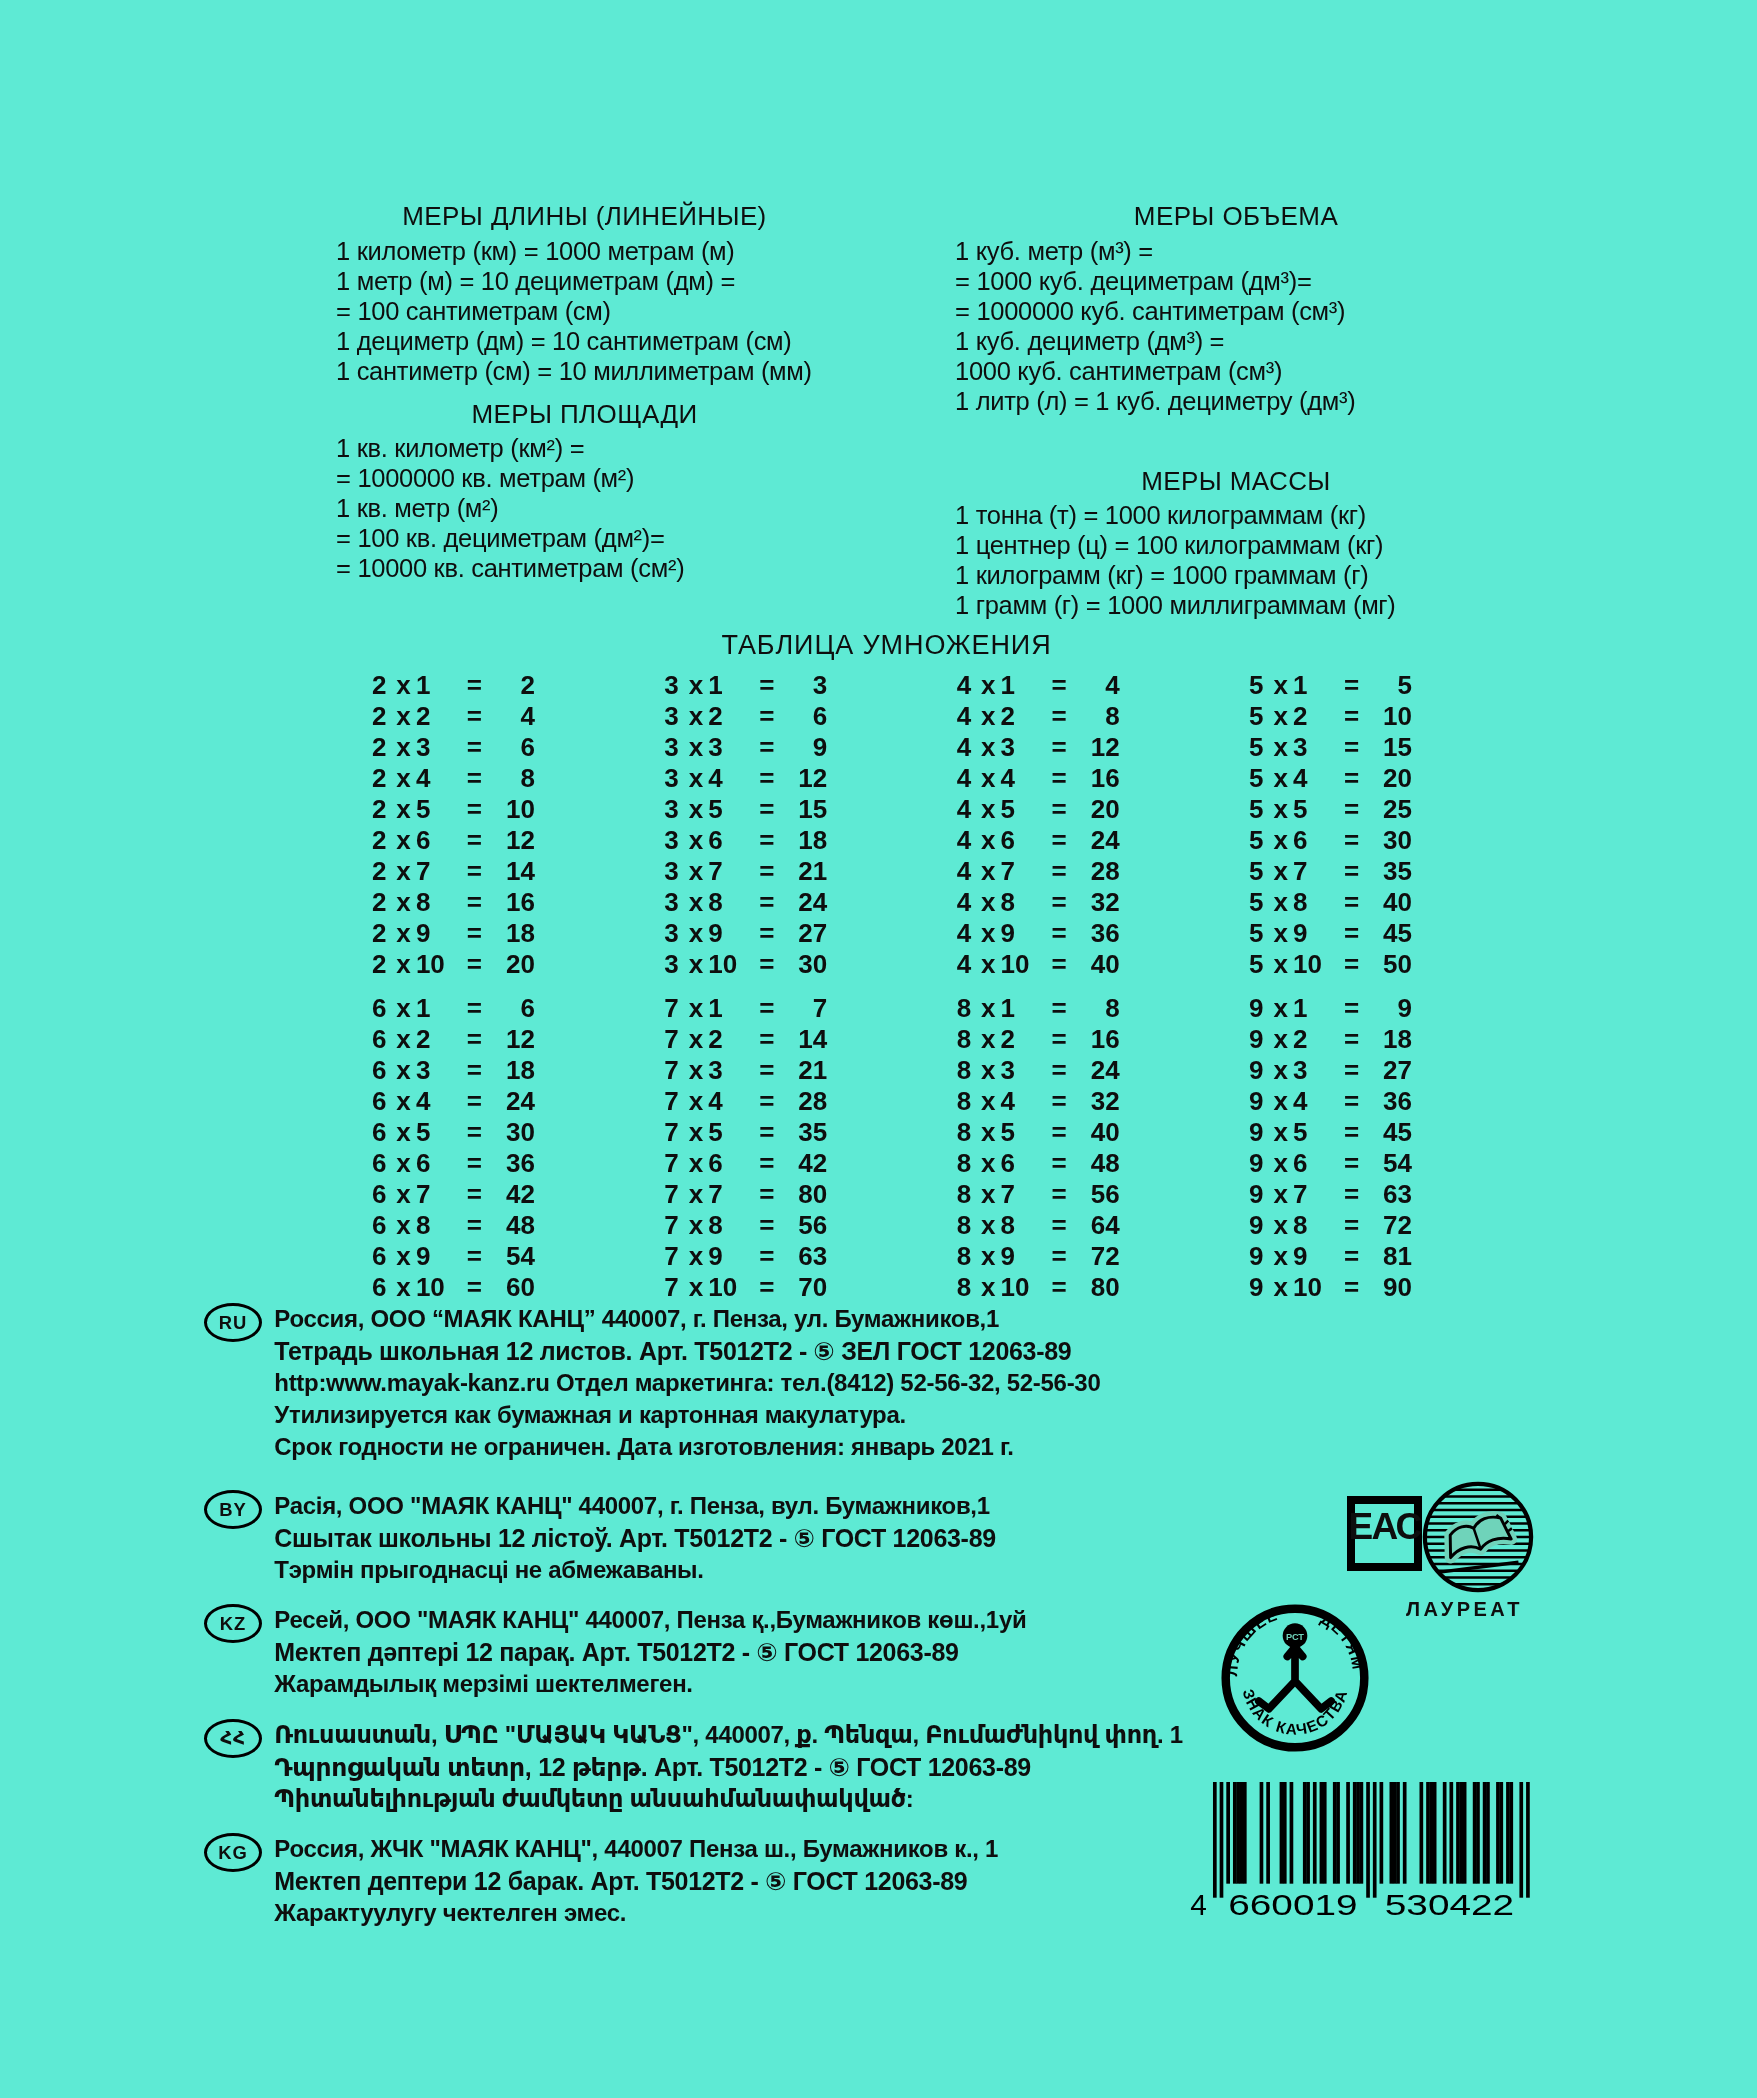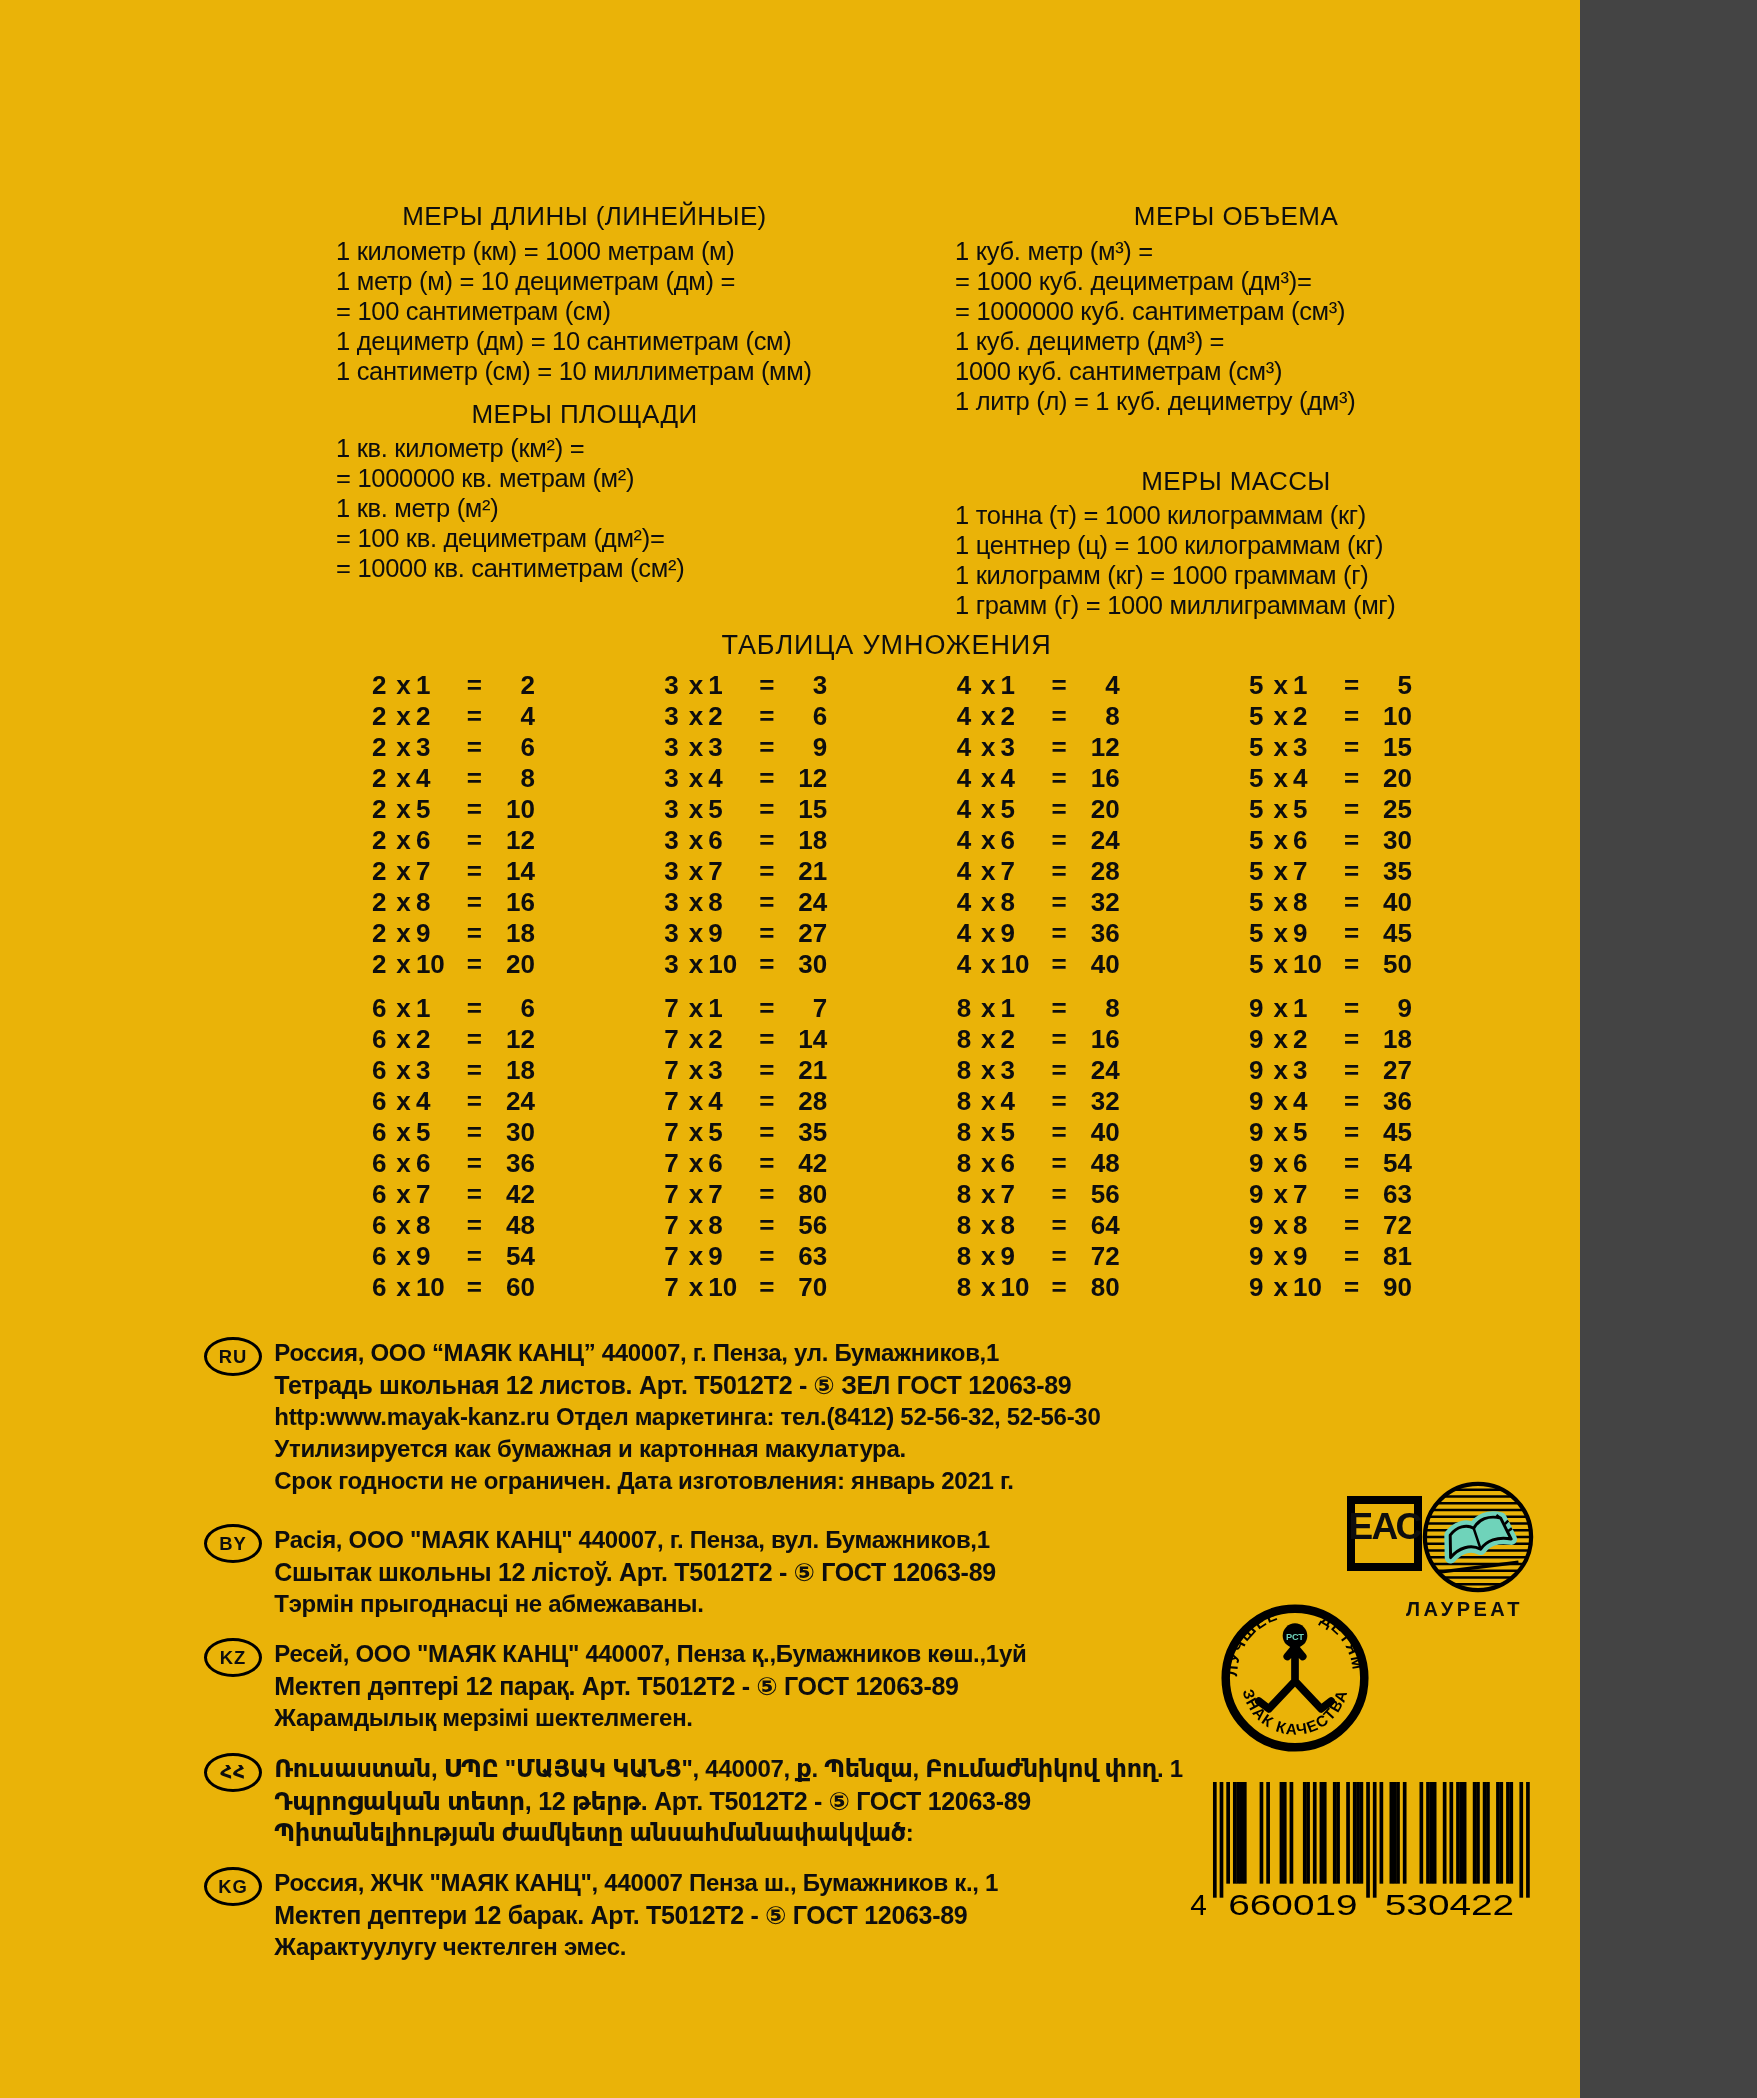--- a/index.html
+++ b/index.html
@@ -1,19 +1,19 @@
 <!DOCTYPE html>
 <html style="font-size:14px"><head>
 <meta charset="utf-8">
 <style>
   * { margin:0; padding:0; box-sizing:border-box; }
   body { background:#444; }
   .page {
-    position:relative; width:1580px; height:2099px;
-    background:#eab308; color:#0e0e0e; overflow:hidden;
+    position:relative; width:1757px; height:2099px;
+    background:#5eead4; color:#0e0e0e; overflow:hidden;
     font-family:"Liberation Sans","DejaVu Sans",sans-serif;
   }
   
   .measures-col { position:absolute; top:200px; }
   .col-left  { left:336px;  width:497px; }
   .col-right { left:955px; width:562px; }
   .m-title { font-size:26px; line-height:32px; text-align:center; letter-spacing:0.4px; }
   .m-lines { margin-top:3.5px; }
   .m-line  { font-size:25.5px; line-height:30px; white-space:nowrap; letter-spacing:-0.3px; }
   .col-left  .msec + .msec { margin-top:12.3px; }
@@ -24,21 +24,21 @@
   .mult-wrap  { position:absolute; left:372px; top:670px; width:1040px; }
   .mgroup { display:flex; justify-content:space-between; }
   .mgroup + .mgroup { margin-top:13px; }
   .mrow { display:grid; grid-template-columns:19.3px 24.6px 40px 37px 42px;
           font-size:26px; font-weight:bold; line-height:31px; }
   .ma { text-align:left; } .mx { text-align:center; } .mb { text-align:left; }
   .me { text-align:center; } .mp { text-align:right; }
   
   #info-blocks { position:absolute; left:204px; top:1303px; width:1018px; }
   .iblock { display:flex; align-items:flex-start; gap:12.3px; margin-bottom:18.4px; }
-  .iblock:first-child { margin-bottom:27px;margin-top:34px; }
+  .iblock:first-child { margin-bottom:27px; }
   .badge { flex:0 0 auto; width:58px; height:39px; border:3.5px solid #000; border-radius:50%;
            display:flex; align-items:center; justify-content:center;
            font-size:18.4px; font-weight:bold; letter-spacing:0.9px; }
   .iline { font-size:24px; line-height:32px; letter-spacing:-0.3px; white-space:nowrap;font-weight:bold; }
   .ibold { font-weight:bold; font-size:25px; }
   
   .eac { position:absolute; left:1347px; top:1496px; width:75px; height:75px; border:8.8px solid #000;
          display:flex; align-items:center; justify-content:center;
          font-size:37px; font-weight:900; letter-spacing:-1.8px; padding-bottom:13px; }
   .book-logo { position:absolute; left:1419px; top:1478px; width:118px; height:118px; }

